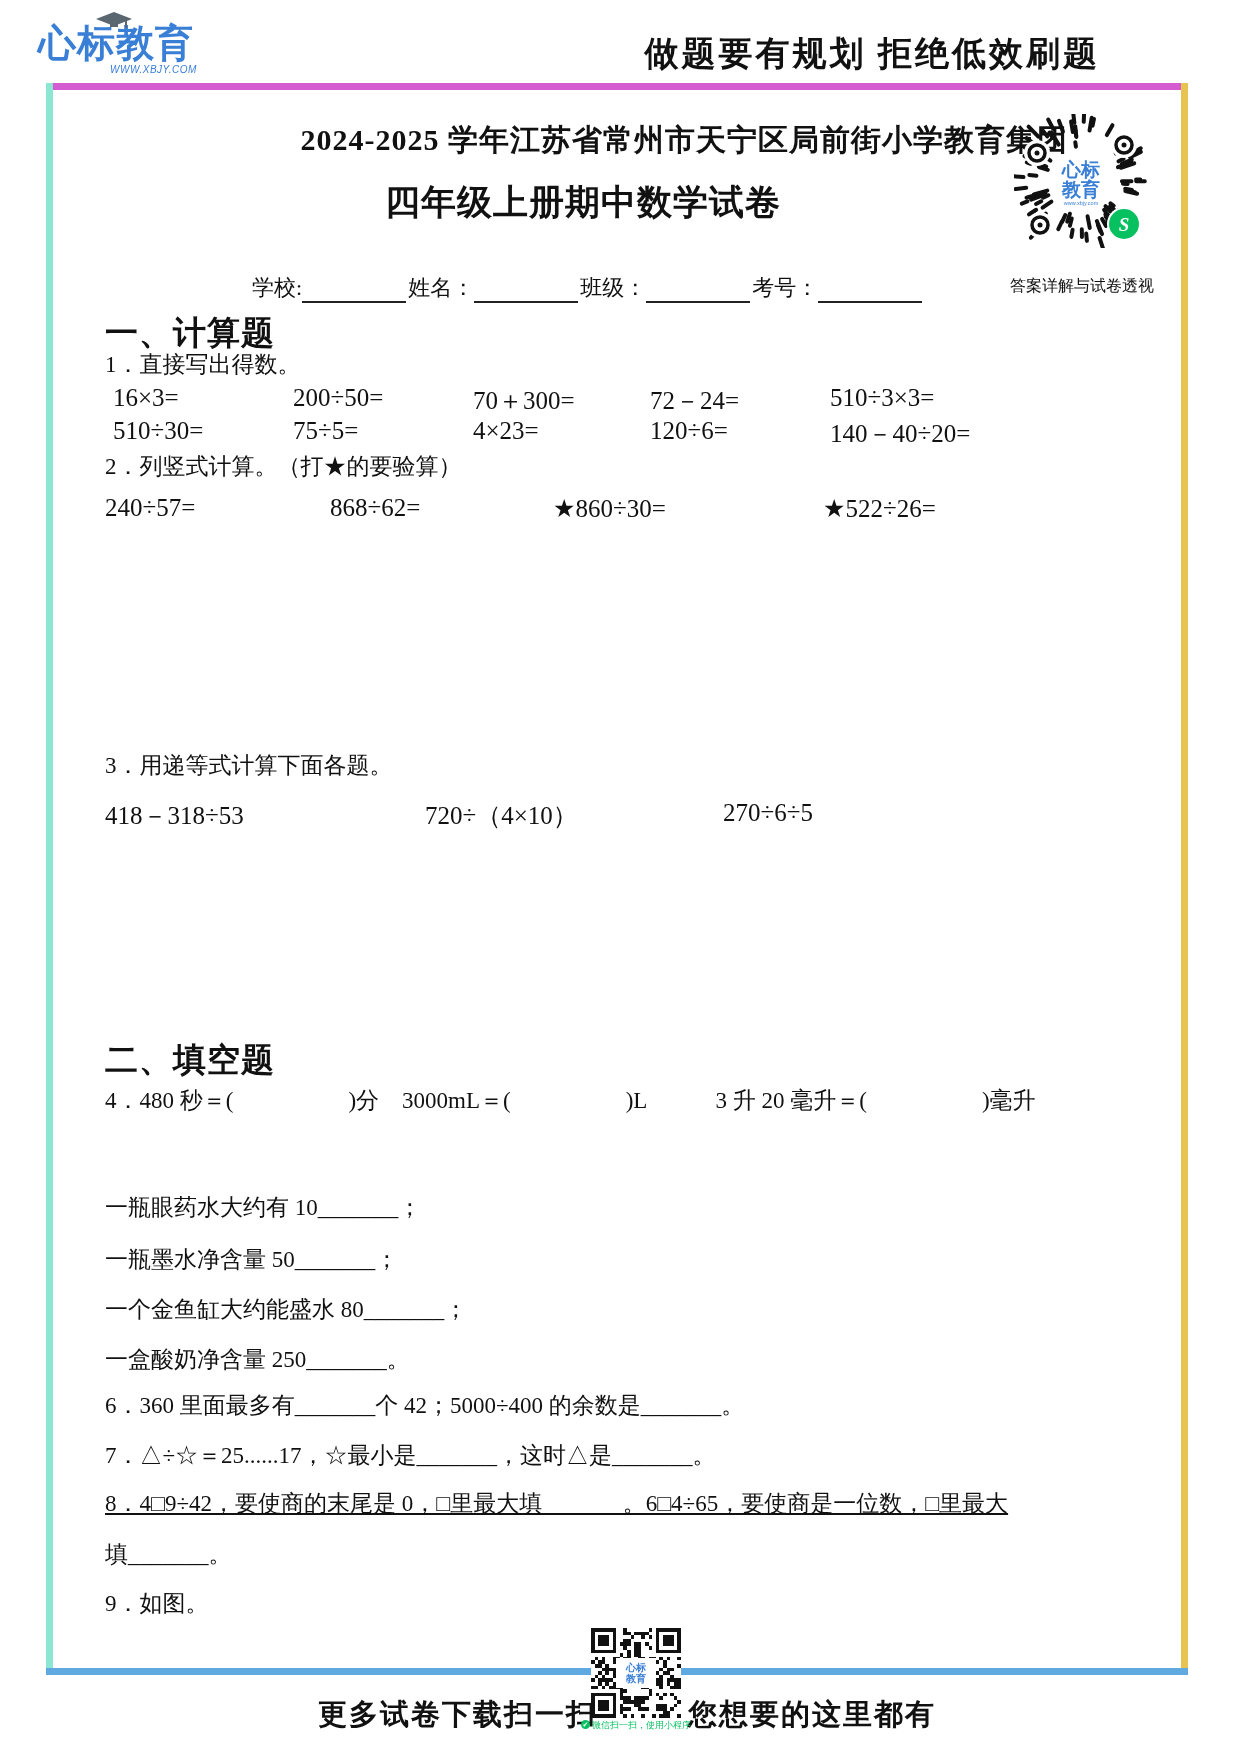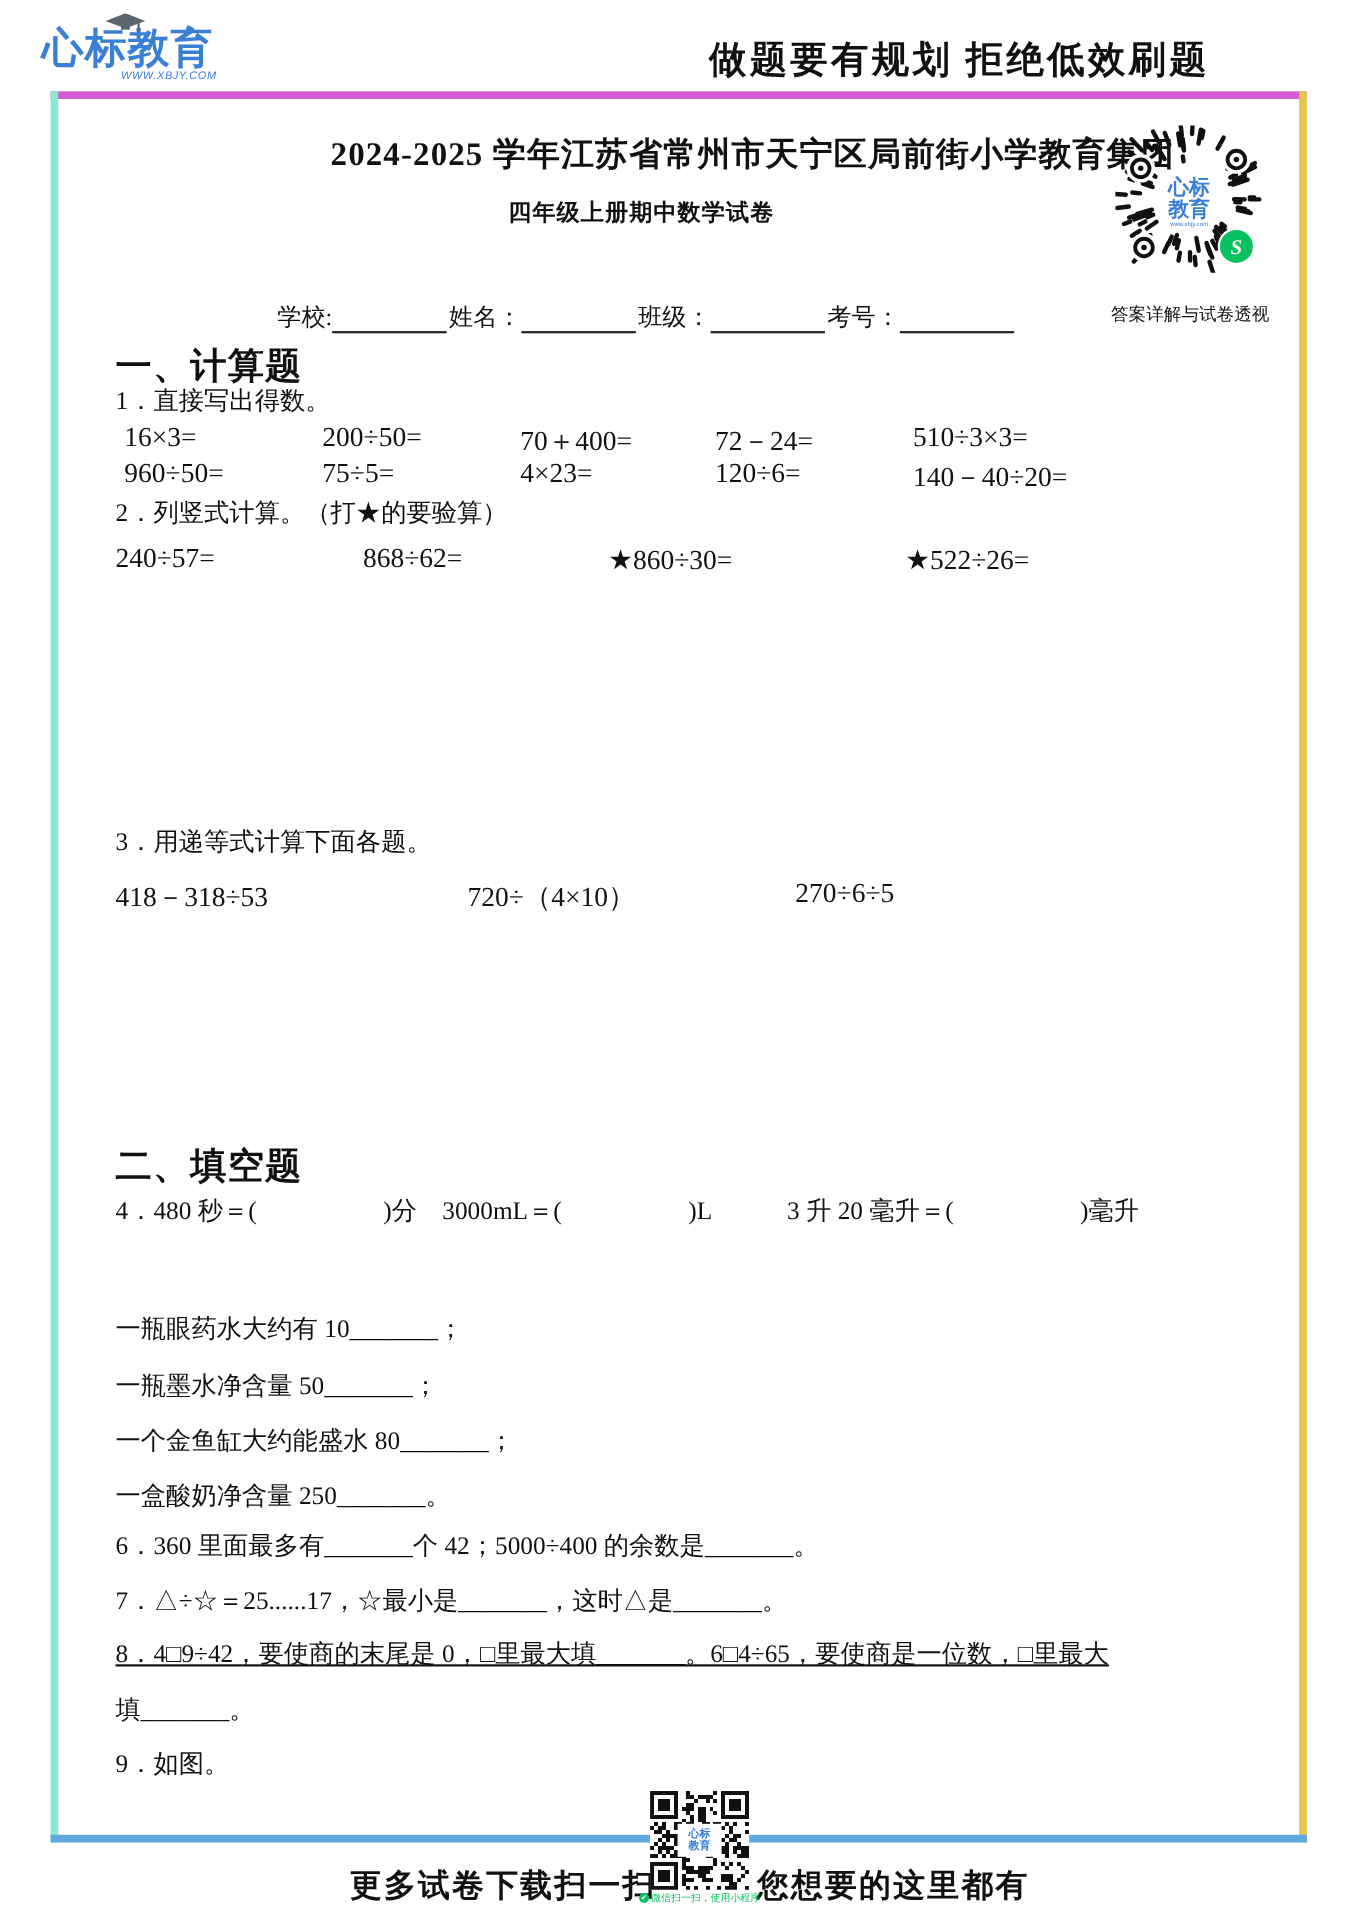--- a/index.html
+++ b/index.html
@@ -20,21 +20,21 @@
   
   .fr{position:absolute;}
   .fr-top{left:46px;top:83px;width:1142px;height:7px;background:#d45cd0;}
   .fr-left{left:46px;top:83px;width:7px;height:1592px;background:#8be7d2;}
   .fr-right{left:1181px;top:83px;width:7px;height:1592px;background:#e6c44f;}
   .fr-bottom{left:46px;top:1668px;width:1142px;height:7px;background:#5fa8e0;}
 
   
   .title1{left:46px;top:120px;width:1022px;text-align:right;font-size:30px;
           font-weight:bold;letter-spacing:1px;}
-  .title2{left:46px;top:179px;width:1074px;text-align:center;font-size:21px;
+  .title2{left:46px;top:179px;width:1074px;text-align:center;font-size:35px;
           font-weight:bold;letter-spacing:1px;}
   .fields{left:230px;top:247px;font-size:22px;}
   .blank{display:inline-block;width:104px;height:24px;border-bottom:2px solid #222;
          vertical-align:bottom;margin-right:2px;}
 
   
   .minicode{position:absolute;left:1014px;top:114px;width:134px;height:134px;}
   .qr-top-caption{left:1000px;top:276px;width:164px;text-align:center;font-size:16px;}
 
   
@@ -197,24 +197,24 @@
       <text x="110" y="117" text-anchor="middle" font-family="Liberation Serif,serif" font-weight="bold" font-style="italic" font-size="19" fill="#ffffff">S</text>
     </g>
   </svg>
   <div class="abs qr-top-caption">答案详解与试卷透视</div>
 
   <div class="abs h-sec" style="top:311px;">一、计算题</div>
   <div class="abs line" style="top:349px;">1．直接写出得数。</div>
 
   <span class="abs m r1 c1">16×3=</span>
   <span class="abs m r1 c2">200÷50=</span>
-  <span class="abs m r1 c3">70＋400=</span>
+  <span class="abs m r1 c3">70＋300=</span>
   <span class="abs m r1 c4">72－24=</span>
   <span class="abs m r1 c5">510÷3×3=</span>
-  <span class="abs m r2 c1">960÷50=</span>
+  <span class="abs m r2 c1">510÷30=</span>
   <span class="abs m r2 c2">75÷5=</span>
   <span class="abs m r2 c3">4×23=</span>
   <span class="abs m r2 c4">120÷6=</span>
   <span class="abs m r2 c5">140－40÷20=</span>
 
   <div class="abs line" style="top:451px;">2．列竖式计算。（打★的要验算）</div>
   <span class="abs m q2r q2a">240÷57=</span>
   <span class="abs m q2r q2b">868÷62=</span>
   <span class="abs m q2r q2c">★860÷30=</span>
   <span class="abs m q2r q2d">★522÷26=</span>

